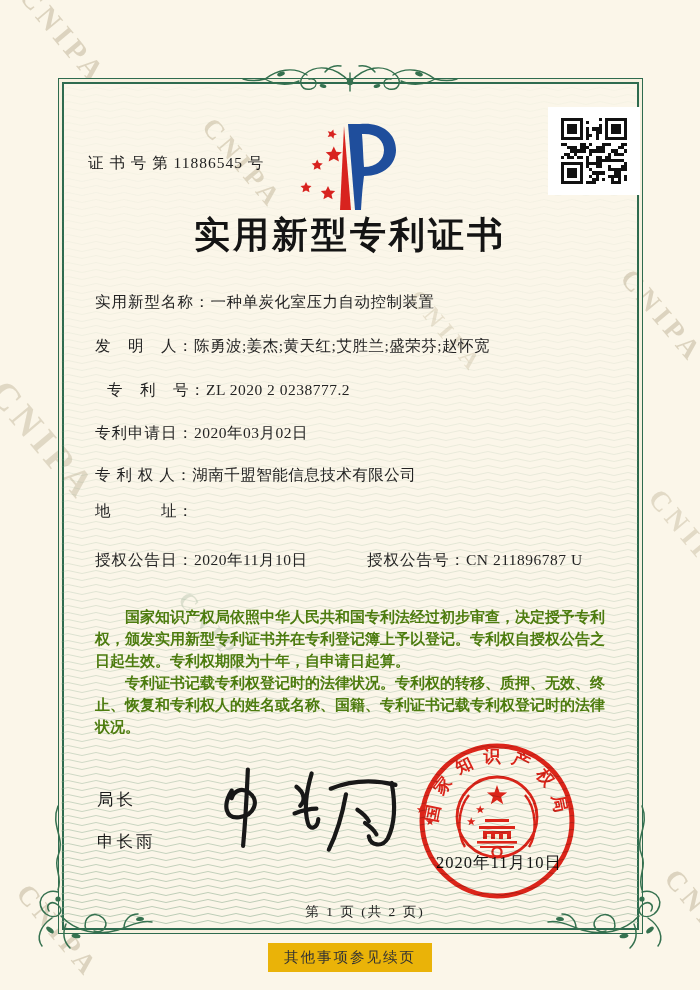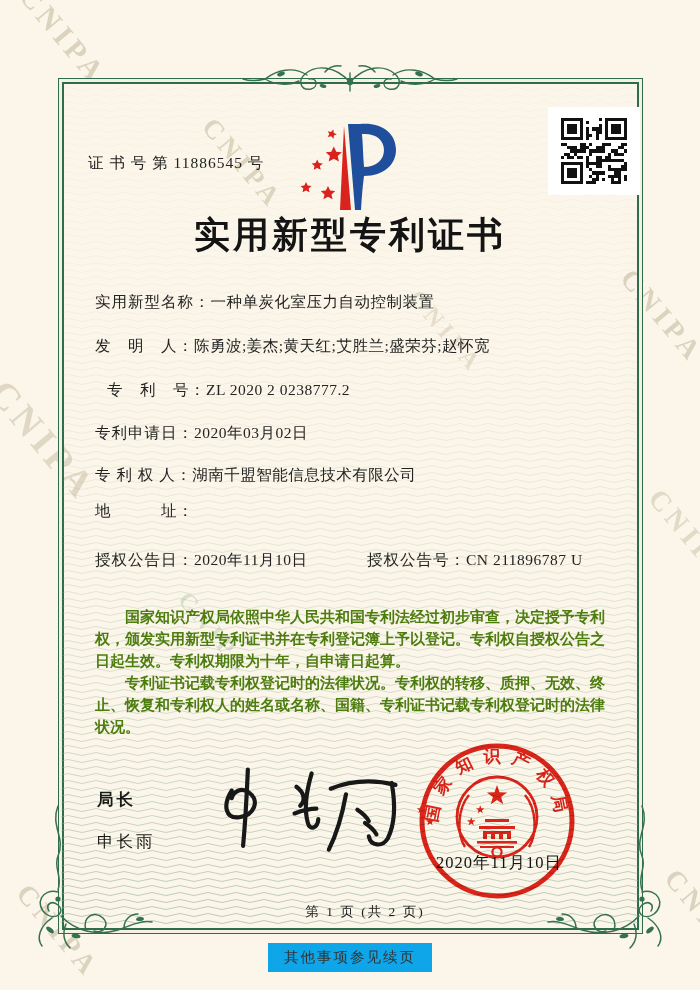--- a/index.html
+++ b/index.html
@@ -27,33 +27,33 @@
   .lbl{white-space:pre;letter-spacing:1px;flex:0 0 auto;}
   .val{letter-spacing:0.5px;}
   .val.addr{width:400px;}
   .pair2{position:absolute;left:260px;top:0;white-space:nowrap;display:flex;margin-left:12px;}
   
   .paras{position:absolute;left:95px;top:606px;width:510px;font-size:15px;
          line-height:22px;text-align:justify;color:#4d7c0f;font-weight:bold;}
   .paras p{margin:0;text-indent:2em;}
   
   .sig-title{position:absolute;left:97px;top:789px;font-size:16.5px;letter-spacing:3px;
-             font-family:"Liberation Sans","DejaVu Sans",sans-serif;color:#1a1a1a;font-weight:700;}
+             font-family:"Liberation Sans","DejaVu Sans",sans-serif;color:#1a1a1a;font-weight:400;}
   .sig-name{position:absolute;left:97px;top:831px;font-size:16.5px;letter-spacing:3px;
             font-family:"Liberation Sans","DejaVu Sans",sans-serif;color:#1a1a1a;font-weight:500;}
   .sig-svg{position:absolute;left:205px;top:760px;}
   
   .stampdate{position:absolute;left:436px;top:852px;font-size:16.5px;letter-spacing:1px;color:#141414;}
   
   .seal{position:absolute;left:417px;top:741px;width:160px;height:163px;mix-blend-mode:multiply;}
   
   .pageno{position:absolute;left:0;top:903px;width:700px;text-align:center;
           font-size:13.5px;letter-spacing:2px;color:#222;padding-left:15px;}
   .note{position:absolute;left:50%;top:943px;transform:translateX(-50%);
-        background:#0ea5e9;padding:5px 16px;font-size:14.5px;letter-spacing:2px;color:#333;}
+        background:#eab308;padding:5px 16px;font-size:14.5px;letter-spacing:2px;color:#333;}
   .waves{position:absolute;left:61px;top:81px;pointer-events:none;}
   .ornament{position:absolute;pointer-events:none;}
 </style>
 </head>
 <body>
 
 <div class="wm" style="left:4px;top:18px;font-size:30px;color:rgba(176,160,128,0.40);">CNIPA</div>
 <div class="wm" style="left:188px;top:148px;font-size:27px;color:rgba(186,172,142,0.45);">CNIPA</div>
 <div class="wm" style="left:606px;top:300px;font-size:28px;color:rgba(176,160,128,0.40);">CNIPA</div>
 <div class="wm" style="left:-28px;top:418px;font-size:38px;color:rgba(176,160,128,0.35);">CNIPA</div>

